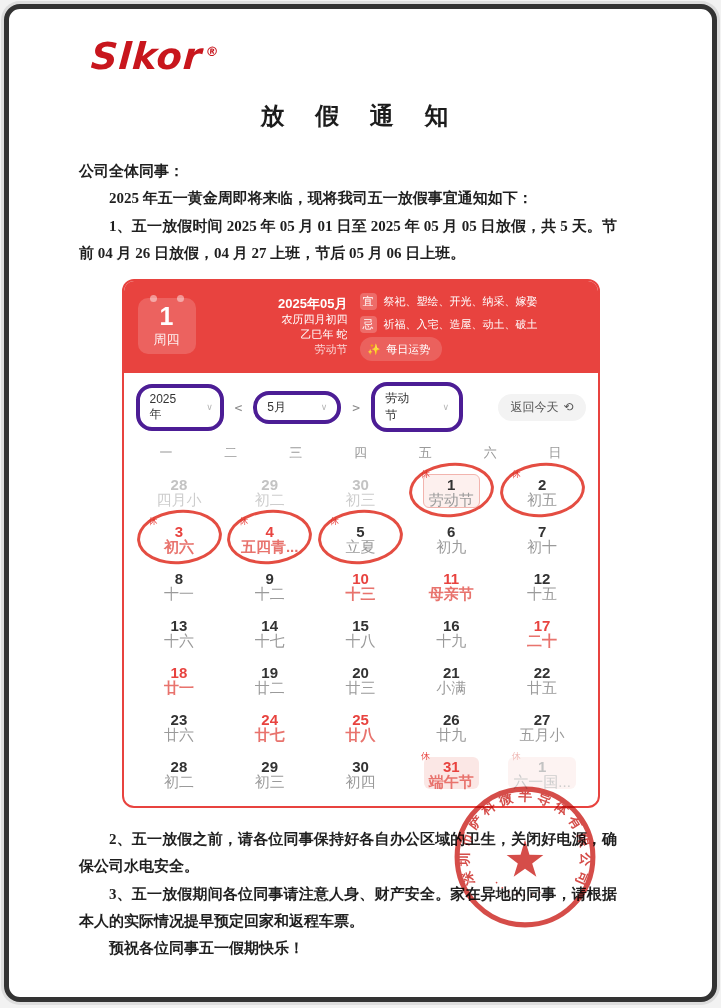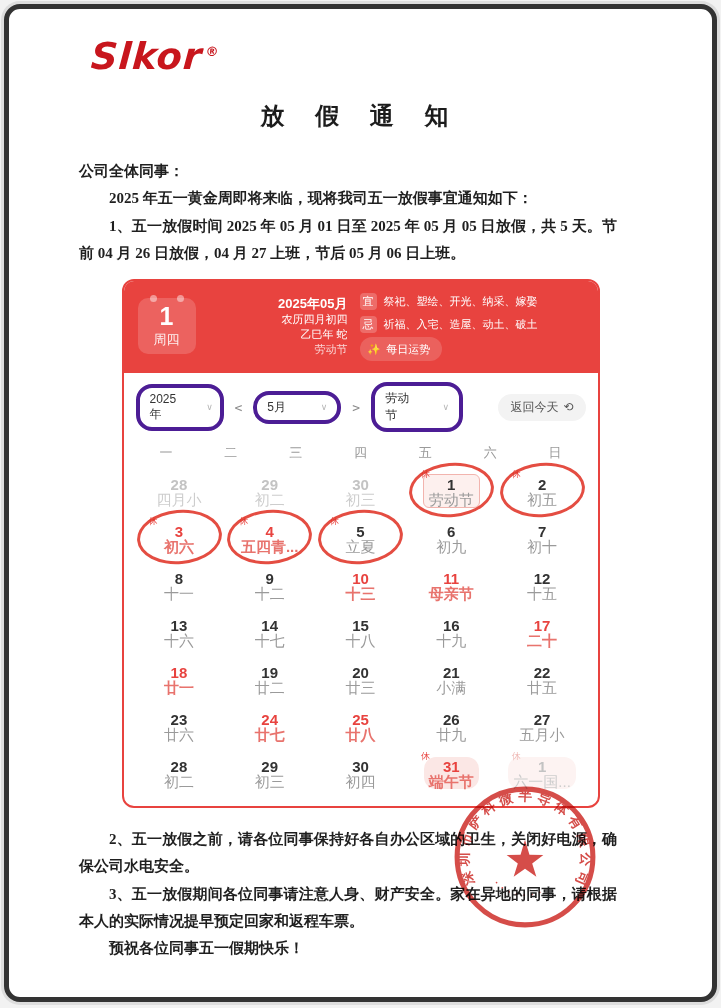--- a/index.html
+++ b/index.html
@@ -105,21 +105,21 @@
   .day-label { font-size:15px; color:#9a9a9a; line-height:13px; white-space:nowrap; }
   .day-rest { position:absolute; top:3px; left:15px; font-size:9px; color:#e8433f; line-height:9px; }
 
   .red .day-num { color:#e8433f; }
   .red .day-label { color:#e8736d;font-weight:bold; }
   .dim .day-num { color:#c3c3c3; }
   .dim .day-label { color:#cdcdcd; }
   .dim .day-rest { color:#efb9b5; }
 
   .box-selected .day-inner { background:#fdf0ee; border:1px solid #f2b4ae; }
-  .box-pink .day-inner { background:#fbe7e5;border-radius:12px; }
+  .box-pink .day-inner { background:#fbe7e5; }
   .dim.box-pink .day-inner { background:#fdf3f2; }
 
   .circled::after {
     content:""; position:absolute; left:3px; right:3px; top:-4px; bottom:-3px;
     border:3px solid rgba(224,52,40,.88); border-radius:50%;
     transform:rotate(-5deg); pointer-events:none;
   }
 
   
   .signature { margin-top:26px; padding-right:96px; text-align:right; font-size:15px; font-weight:bold; color:#1f1f1f; line-height:33px; }

